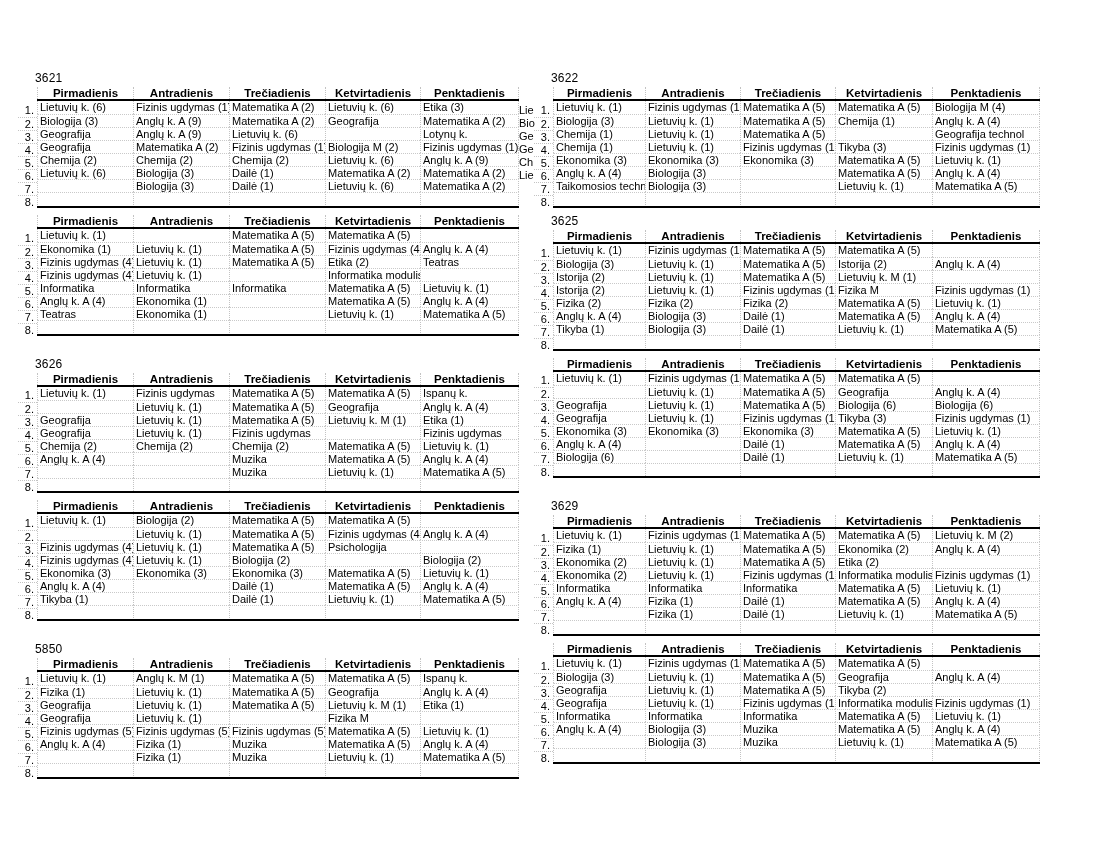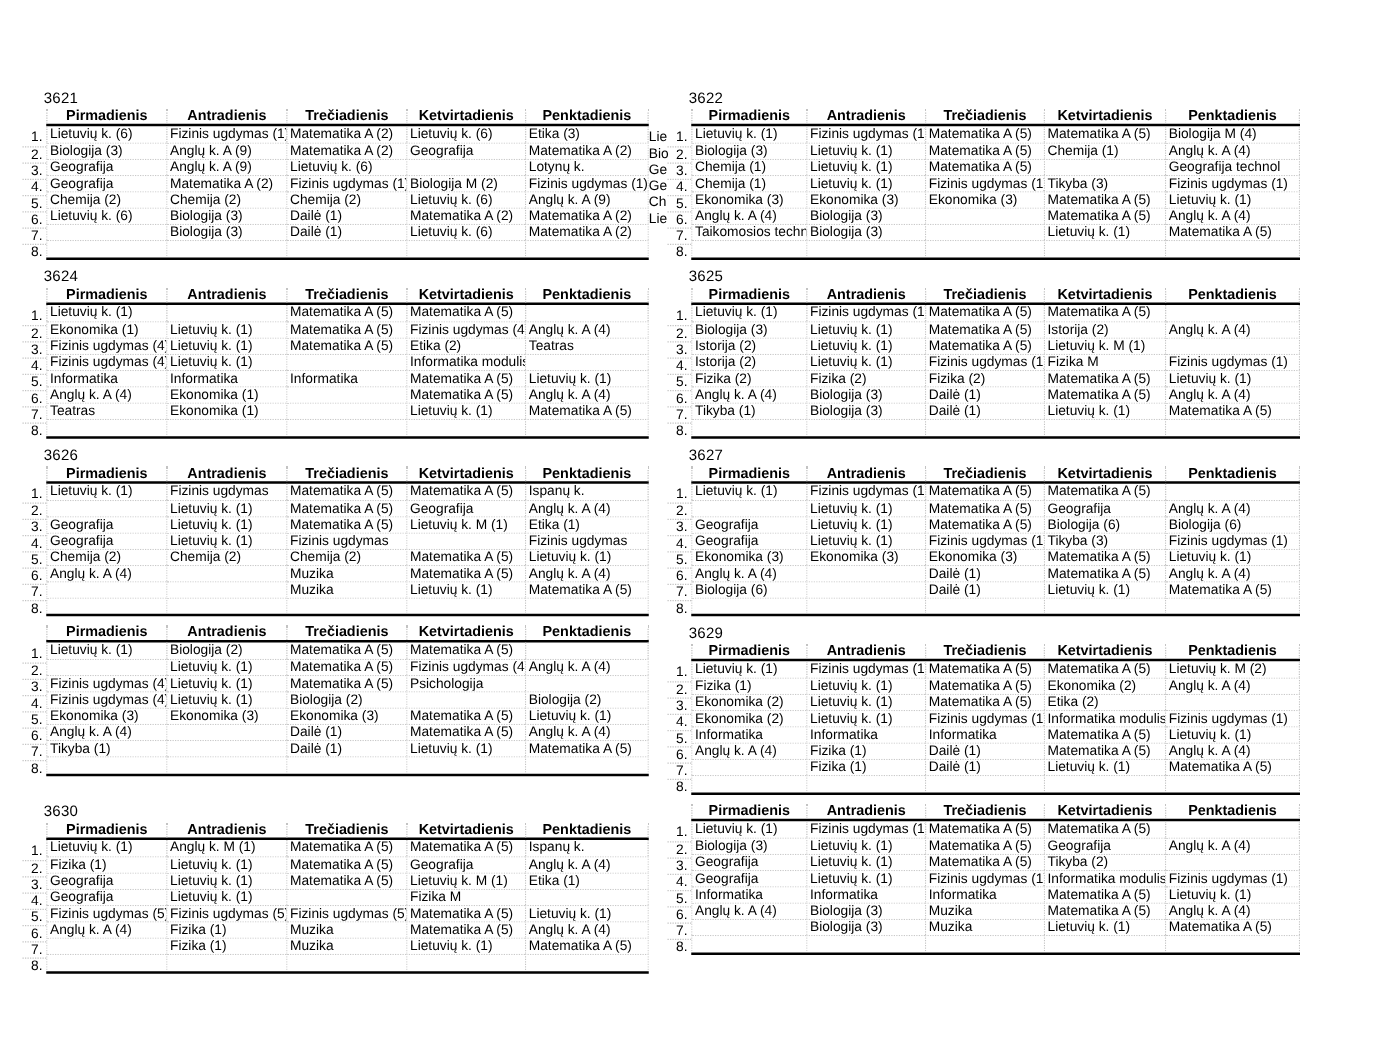--- a/index.html
+++ b/index.html
@@ -219,21 +219,20 @@
             <div class="cell" style="width: 92px;"></div>
             <div class="cell" style="width: 95px;"></div>
             <div class="cell" style="width: 95px;"></div>
             <div class="cell" style="width: 97px;"></div>
             <div class="cell last" style="width: 108px;"></div>
           </div>
         </div>
       </div>
     </div>
     <div class="group" style="left: 18px; top: 215px; width: 520px;">
-      <div class="gtitle">3624</div>
       <div class="twrap">
         <div class="nums">
           <div class="num first">1.</div>
           <div class="num">2.</div>
           <div class="num">3.</div>
           <div class="num">4.</div>
           <div class="num">5.</div>
           <div class="num">6.</div>
           <div class="num">7.</div>
           <div class="num">8.</div>
@@ -459,21 +458,20 @@
             <div class="cell" style="width: 96px;"></div>
             <div class="cell" style="width: 96px;"></div>
             <div class="cell" style="width: 96px;"></div>
             <div class="cell" style="width: 95px;"></div>
             <div class="cell last" style="width: 99px;"></div>
           </div>
         </div>
       </div>
     </div>
     <div class="group" style="left: 534px; top: 357.5px; width: 520px;">
-      <div class="gtitle">3627</div>
       <div class="twrap">
         <div class="nums">
           <div class="num first">1.</div>
           <div class="num">2.</div>
           <div class="num">3.</div>
           <div class="num">4.</div>
           <div class="num">5.</div>
           <div class="num">6.</div>
           <div class="num">7.</div>
           <div class="num">8.</div>
@@ -698,21 +696,21 @@
             <div class="cell" style="width: 92px;"></div>
             <div class="cell" style="width: 95px;"></div>
             <div class="cell" style="width: 95px;"></div>
             <div class="cell" style="width: 97px;"></div>
             <div class="cell last" style="width: 108px;"></div>
           </div>
         </div>
       </div>
     </div>
     <div class="group" style="left: 18px; top: 643px; width: 520px;">
-      <div class="gtitle">3630</div>
+      <div class="gtitle">5850</div>
       <div class="twrap">
         <div class="nums">
           <div class="num first">1.</div>
           <div class="num">2.</div>
           <div class="num">3.</div>
           <div class="num">4.</div>
           <div class="num">5.</div>
           <div class="num">6.</div>
           <div class="num">7.</div>
           <div class="num">8.</div>

